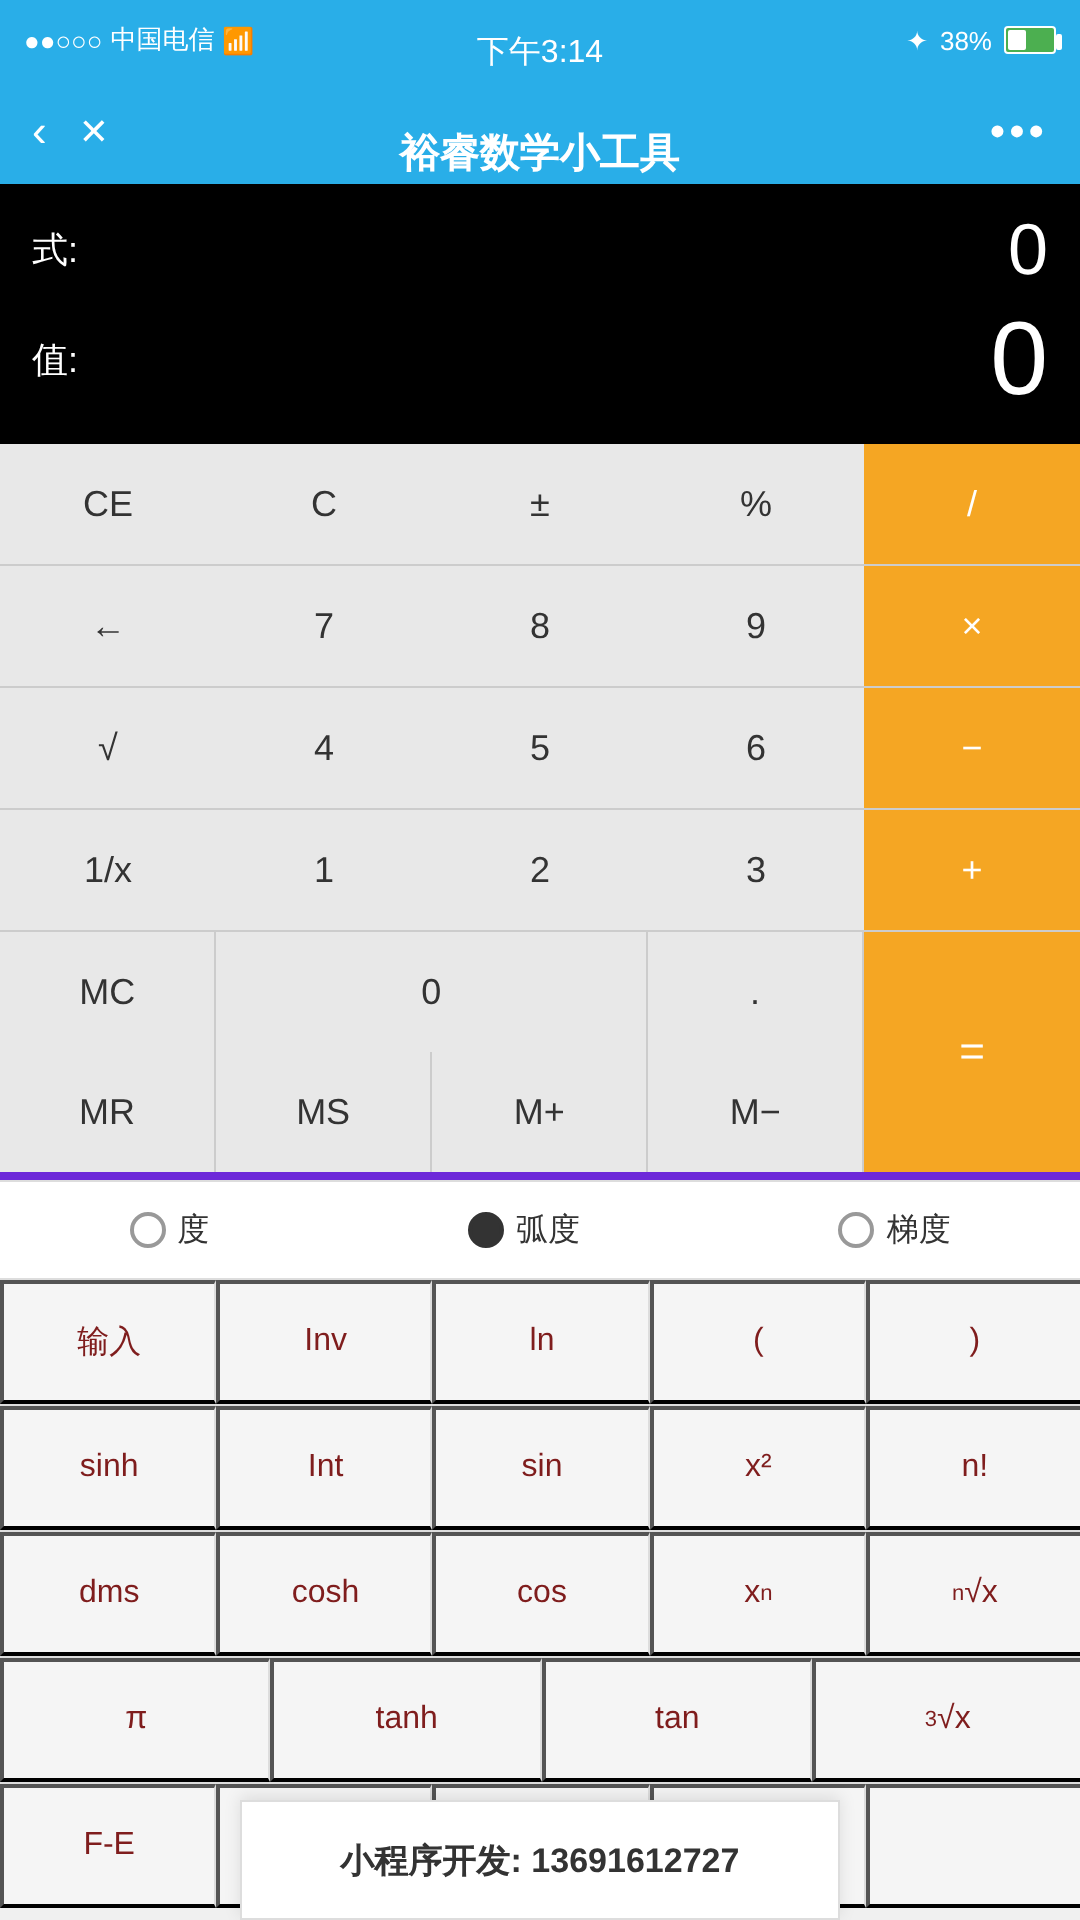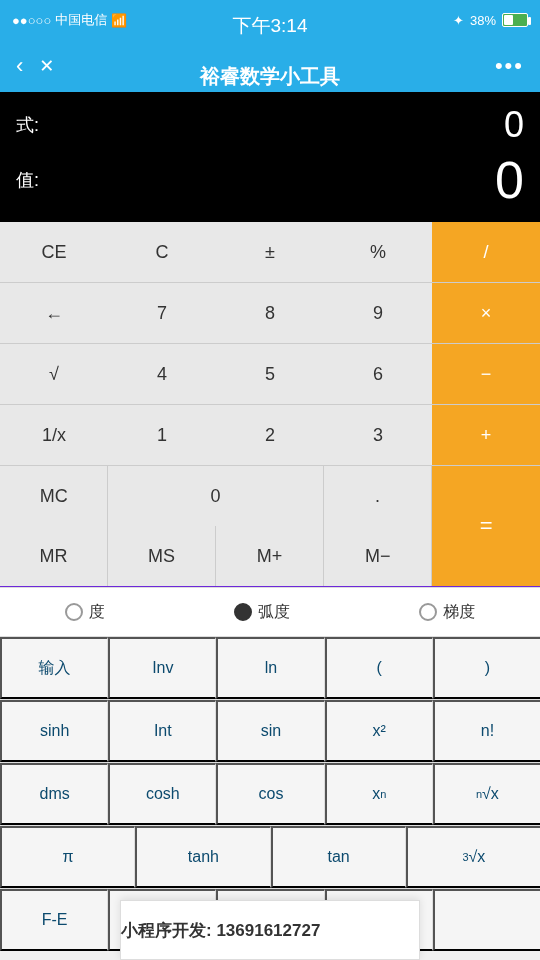--- a/index.html
+++ b/index.html
@@ -17,21 +17,21 @@
       height: 40px;
       background: #29aee8;
       display: flex;
       align-items: center;
       justify-content: space-between;
       padding: 0 12px;
       font-size: 13px;
       color: white;
     }
     .status-left { display: flex; align-items: center; gap: 4px; }
-    .status-center { position: absolute; left: 50%; transform: translateX(-50%); font-size: 19px; margin-top: 12px; }
+    .status-center { position: absolute; left: 50%; transform: translateX(-50%); font-size: 16px; margin-top: 12px; }
     .status-right { display: flex; align-items: center; gap: 6px; font-size: 13px; }
 
     
     .title-bar {
       height: 52px;
       background: #29aee8;
       display: flex;
       align-items: center;
       justify-content: space-between;
       padding: 0 16px;
@@ -123,34 +123,35 @@
       display: flex;
       border-bottom: 1px solid #ddd;
     }
     .sci-btn {
       flex: 1;
       height: 62px;
       display: flex;
       align-items: center;
       justify-content: center;
       font-size: 16px;
-      color: #0c4a6e;
+      color: #7f1d1d;
       background: #f5f5f5;
       border-right: 1px solid #ddd;
       cursor: pointer;
       user-select: none;
     }
     .sci-btn:last-child { border-right: none; }
 
     
     .bottom-banner {
       background: white;
       height: 60px;
       display: flex;
       align-items: center;
+      justify-content: center;
       font-size: 17px;
       font-weight: bold;
       color: #333;
       border-top: 1px solid #ddd;
       position: absolute;
       bottom: 0;
       left: 50%;
       transform: translateX(-50%);
       width: 300px;
       border: 1px solid #ddd;
@@ -226,21 +227,21 @@
   </div>
 
   <div class="btn-row">
     <button class="btn">1/x</button>
     <button class="btn">1</button>
     <button class="btn">2</button>
     <button class="btn">3</button>
     <button class="btn orange">+</button>
   </div>
 
-  <div style="display:flex;border-bottom:1px solid #6d28d9;">
+  <div style="display:flex;border-bottom:4px solid #6d28d9;">
     <div style="display:flex;flex-direction:column;flex:4;">
 
       <div style="display:flex;height:60px;border-bottom:1px solid #ccc;">
         <button class="btn" style="border-right:1px solid #ccc;">MC</button>
         <button class="btn" style="flex:2;border-right:1px solid #ccc;">0</button>
         <button class="btn">.</button>
       </div>
 
       <div style="display:flex;height:60px;">
         <button class="btn" style="border-right:1px solid #ccc;">MR</button>

